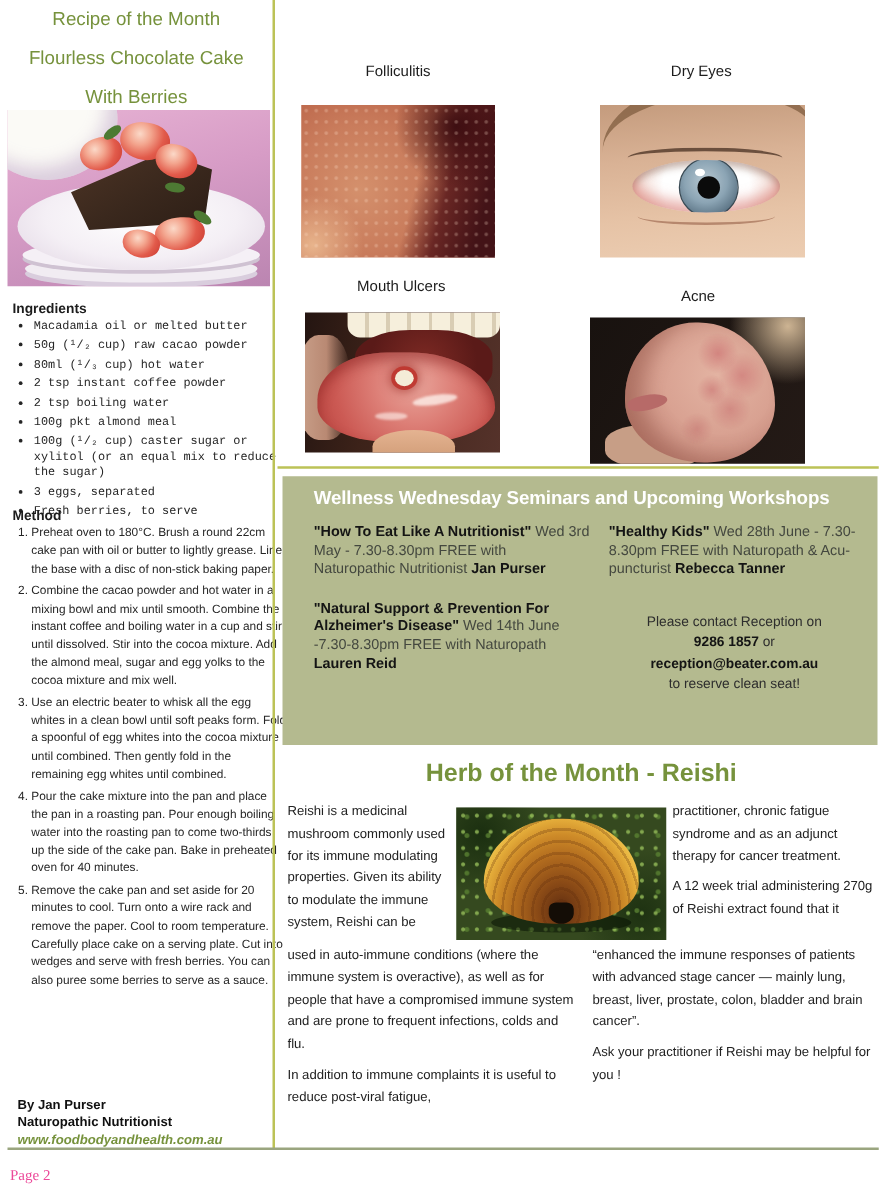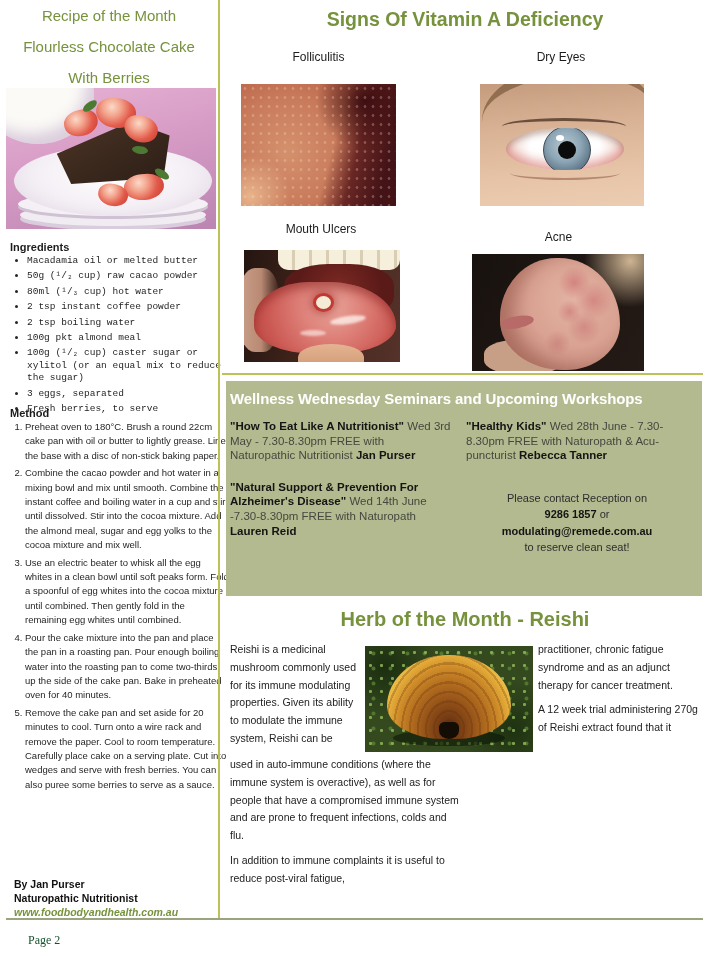--- a/index.html
+++ b/index.html
@@ -113,21 +113,21 @@
          radial-gradient(circle at 62% 22%,rgba(198,94,100,.5) 0%,transparent 14%),
          radial-gradient(circle at 78% 38%,rgba(198,94,100,.45) 0%,transparent 16%),
          radial-gradient(circle at 58% 48%,rgba(190,84,92,.4) 0%,transparent 13%),
          radial-gradient(circle at 70% 62%,rgba(190,84,92,.35) 0%,transparent 15%),
          radial-gradient(circle at 48% 76%,rgba(180,80,86,.3) 0%,transparent 12%);}
   .lips2{position:absolute;left:30px;top:62px;width:32px;height:12px;border-radius:40% 60% 50% 50%;
          background:#b76a68;transform:rotate(-12deg);}
 
   
   #wellness-box{left:226px;top:381px;width:476px;height:215px;background:#b4ba8f;box-sizing:border-box;
-                padding:9px 14px 0 4px;}
+                padding:9px 14px 0 25px;}
   #wellness-title{font-size:15px;font-weight:bold;color:#ffffff;white-space:nowrap;letter-spacing:-.1px;}
   #wellness-grid{display:grid;grid-template-columns:222px 1fr;column-gap:14px;row-gap:17px;margin-top:12px;}
   .seminar{font-size:11.5px;line-height:14.6px;color:#44483f;}
   .seminar b{color:#141414;}
   #contact-cell{font-size:11px;line-height:16.5px;color:#2d2d2d;text-align:center;padding-top:10px;}
   #contact-cell b{color:#141414;}
 
   
   #herb-title{left:0;top:608px;width:478px;text-align:center;font-size:20px;font-weight:bold;color:#76923c;}
   #herb{left:4px;top:641px;width:474px;height:272px;overflow:hidden;font-size:10.5px;line-height:17.8px;color:#222;}
@@ -151,21 +151,21 @@
      background:repeating-radial-gradient(ellipse at 50% 88%,rgba(90,40,10,0) 0 6px,rgba(90,40,10,.25) 6px 8px);}
   .stem-notch{position:absolute;left:74px;top:76px;width:20px;height:17px;border-radius:30% 30% 50% 50%;
      background:#140d06;}
   #herb-right-top{width:162px;}
   #herb-right-top p,#herb-left-bottom p,#herb-right-bottom p{margin:0 0 7px 0;}
   #herb-row2{display:flex;gap:12px;margin-top:4px;}
   #herb-left-bottom{width:232px;}
   #herb-right-bottom{width:226px;}
 
   
-  #page-number{left:28px;top:933px;font-family:"Liberation Serif",serif;font-size:12px;color:#14532d;text-align:center;}
+  #page-number{left:8px;top:933px;font-family:"Liberation Serif",serif;font-size:12px;color:#ec4899;text-align:center;}
   #footer-text{left:60px;top:939px;width:600px;text-align:center;font-size:10px;color:#7f9644;}
 </style>
 </head>
 <body>
 
 <div id="page">
 
   <div id="recipe-title" class="abs">
     <div>Recipe of the Month</div>
     <div>Flourless Chocolate Cake</div>
@@ -215,21 +215,20 @@
     <div>Naturopathic Nutritionist</div>
     <div class="site">www.foodbodyandhealth.com.au</div>
   </div>
 
   <div id="v-divider" class="abs"></div>
   <div id="mid-divider" class="abs"></div>
   <div id="footer-line" class="abs"></div>
 
   <div id="right-col" class="abs">
 
-    <div id="signs-title" class="abs">Signs Of Vitamin A Deficiency</div>
 
     <div id="lbl-folliculitis" class="abs photo-label">Folliculitis</div>
     <div id="lbl-dryeyes" class="abs photo-label">Dry Eyes</div>
 
     <div id="photo-folliculitis" class="photo"></div>
 
     <div id="photo-dryeyes" class="photo">
       <div class="brow"></div>
       <div class="lash"></div>
       <div class="eye">
@@ -278,21 +277,21 @@
           <b>"Natural Support &amp; Prevention For Alzheimer's Disease"</b>
           <span>Wed 14th June -7.30-8.30pm FREE with Naturopath</span>
           <b>Lauren Reid</b>
         </div>
         <div id="contact-cell">
           <div>Please contact Reception on</div>
           <div>
             <b>9286 1857</b>
             <span>or</span>
           </div>
-          <b>modulating@remede.com.au</b>
+          <b>reception@beater.com.au</b>
           <div>to reserve clean seat!</div>
         </div>
       </div>
     </div>
 
     <div id="herb-title" class="abs">Herb of the Month - Reishi</div>
     <div id="herb" class="abs">
       <div id="herb-row1">
         <div id="herb-left-top">Reishi is a medicinal mushroom commonly used for its immune modulating properties. Given its ability to modulate the immune system, Reishi can be</div>
         <div id="reishi-photo">
@@ -303,19 +302,23 @@
         <div id="herb-right-top">
           <p>practitioner, chronic fatigue syndrome and as an adjunct therapy for cancer treatment.</p>
           <p>A 12 week trial administering 270g of Reishi extract found that it</p>
         </div>
       </div>
       <div id="herb-row2">
         <div id="herb-left-bottom">
           <p>used in auto-immune conditions (where the immune system is overactive), as well as for people that have a compromised immune system and are prone to frequent infections, colds and flu.</p>
           <p>In addition to immune complaints it is useful to reduce post-viral fatigue,</p>
         </div>
+        <div id="herb-right-bottom">
+          <p>“enhanced the immune responses of patients with advanced stage cancer — mainly lung, breast, liver, prostate, colon, bladder and brain cancer”.</p>
+          <p>Ask your practitioner if Reishi may be helpful for you !</p>
+        </div>
       </div>
     </div>
   </div>
 
   <div id="page-number" class="abs">Page 2</div>
 
 </div>
 
 </body></html>

